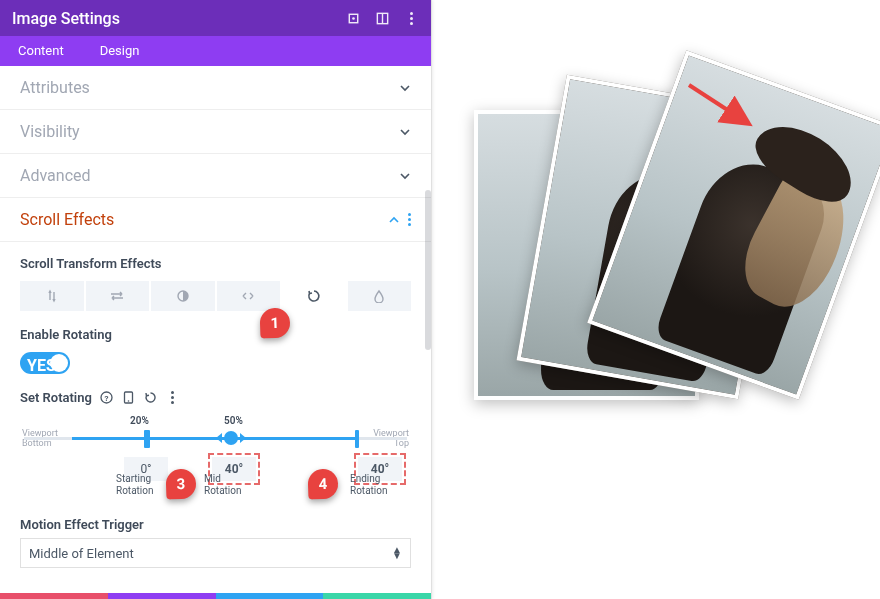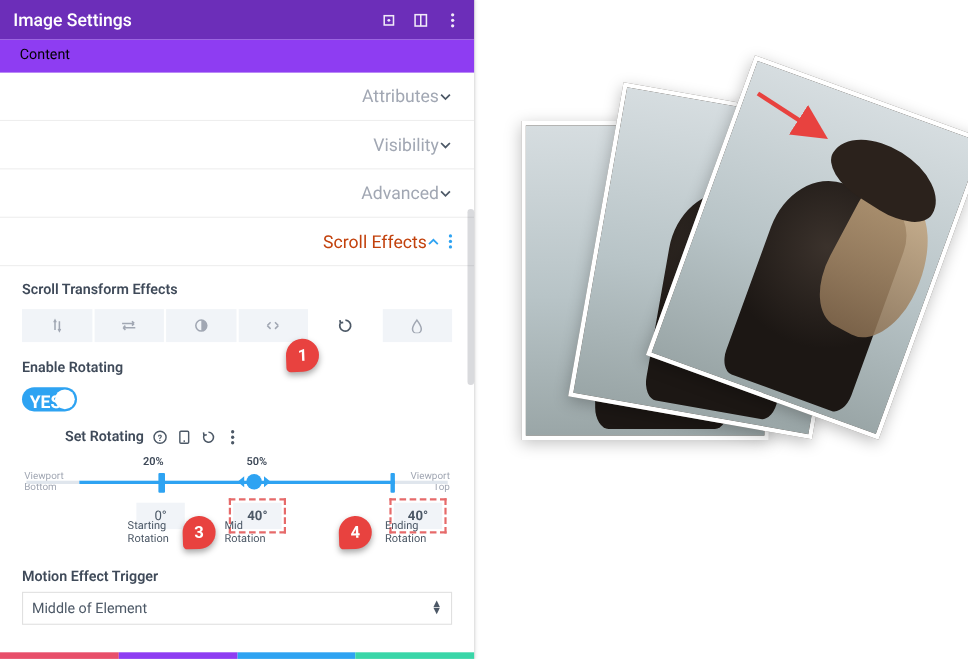--- a/index.html
+++ b/index.html
@@ -3,41 +3,41 @@
 <meta charset="utf-8">
 <style>
   * { box-sizing: border-box; margin: 0; padding: 0; }
   body { font-family: -apple-system, BlinkMacSystemFont, "Segoe UI", Roboto, Helvetica, Arial, sans-serif; font-size: 13px; color: #4c5866; background: #fff; width: 880px; height: 599px; overflow: hidden; position: relative; }
   .panel { width: 432px; height: 599px; border-right: 1px solid #e0e0e0; display: flex; flex-direction: column; position: relative; box-shadow: 1px 0 3px rgba(0,0,0,0.08); }
   .header { background: #6c2eb9; color: #fff; height: 36px; display: flex; align-items: center; padding: 0 12px; justify-content: space-between; }
   .header-title { font-size: 16px; font-weight: 500; }
   .header-icons { display: flex; gap: 14px; align-items: center; }
   .hi { width: 15px; height: 15px; display: flex; align-items: center; justify-content: center; opacity: .9; }
   .tabs { background: #8e3df2; display: flex; height: 30px; }
-  .tab { color: #000000; font-size: 13px; padding: 0 18px; line-height: 30px; cursor: pointer; }
+  .tab { color: #ffffff; font-size: 13px; padding: 0 18px; line-height: 30px; cursor: pointer; }
   .tab.active { background: #a14ff7; }
   .sections { flex: 1; overflow: hidden; }
-  .section-row { height: 44px; display: flex; align-items: center; justify-content: flex-end; padding: 0 20px; border-bottom: 1px solid #eee; cursor: pointer; }
+  .section-row { height: 44px; display: flex; align-items: center; justify-content: space-between; padding: 0 20px; border-bottom: 1px solid #eee; cursor: pointer; }
   .section-row .label { font-size: 16px; color: #a1a7b3; }
   .section-row.open .label { color: #c2410c; }
   .chev { width: 12px; height: 12px; }
   .section-row .chev svg { stroke: #4c5866; }
   .section-row.open .chev svg { stroke: #2ea3f2; }
   .scroll-body { padding: 14px 20px 0 20px; position: relative; }
   .sub-label { font-size: 13px; font-weight: 600; color: #3f4a59; margin-bottom: 10px; }
   .effect-tabs { display: flex; gap: 2px; margin-bottom: 16px; }
   .effect-tab { flex: 1; height: 30px; background: #f1f4f8; display: flex; align-items: center; justify-content: center; color: #a1a7b3; cursor: pointer; }
   .effect-tab svg { stroke: #a1a7b3; fill: none; }
   .effect-tab.active { background: #fff; }
   .toggle-row { display: flex; align-items: center; gap: 10px; margin-bottom: 16px; }
   .toggle { width: 50px; height: 22px; background: #2ea3f2; border-radius: 11px; position: relative; cursor: pointer; }
   .toggle .knob { width: 18px; height: 18px; background: #fff; border-radius: 50%; position: absolute; right: 2px; top: 2px; }
   .toggle .yes { position: absolute; left: 7px; top: 4px; color: #fff; font-size: 16px; font-weight: 700; }
   .set-row { display: flex; align-items: center; gap: 8px; margin-bottom: 8px; }
-  .set-row .label { font-size: 13px; font-weight: 600; color: #3f4a59; margin-left: 39px; }
+  .set-row .label { font-size: 13px; font-weight: 600; color: #3f4a59; }
   .set-icons { display: flex; gap: 8px; align-items: center; }
   .set-icons .ic { width: 14px; height: 14px; display:flex;align-items:center;justify-content:center; }
   .slider-area { position: relative; padding: 0 4px; margin-top: 10px; }
   .pct-row { position: relative; height: 14px; font-size: 10px; color: #3f4a59; font-weight: 600; }
   .pct1 { position: absolute; left: 106px; }
   .pct2 { position: absolute; left: 200px; }
   .slider-track-wrap { position: relative; height: 20px; display: flex; align-items: center; }
   .vlabel { position: absolute; font-size: 9px; color: #a1a7b3; line-height: 1.1; text-align: left; }
   .vlabel.left { left: -2px; top: 0; }
   .vlabel.right { right: -2px; top: 0; text-align: right; }
@@ -117,20 +117,21 @@
             <span></span>
             <span></span>
             <span></span>
           </div>
       </div>
     </div>
   </div>
 
   <div class="tabs">
     <div class="tab">Content</div>
+    <div class="tab">Design</div>
   </div>
 
   <div class="sections">
 
     <div class="section-row">
       <span class="label">Attributes</span>
       <span class="chev"><svg viewBox="0 0 12 12" width="12" height="12">
             <polyline points="2,4 6,8 10,4" fill="none" stroke-width="1.6"></polyline>
           </svg></span>
     </div>

